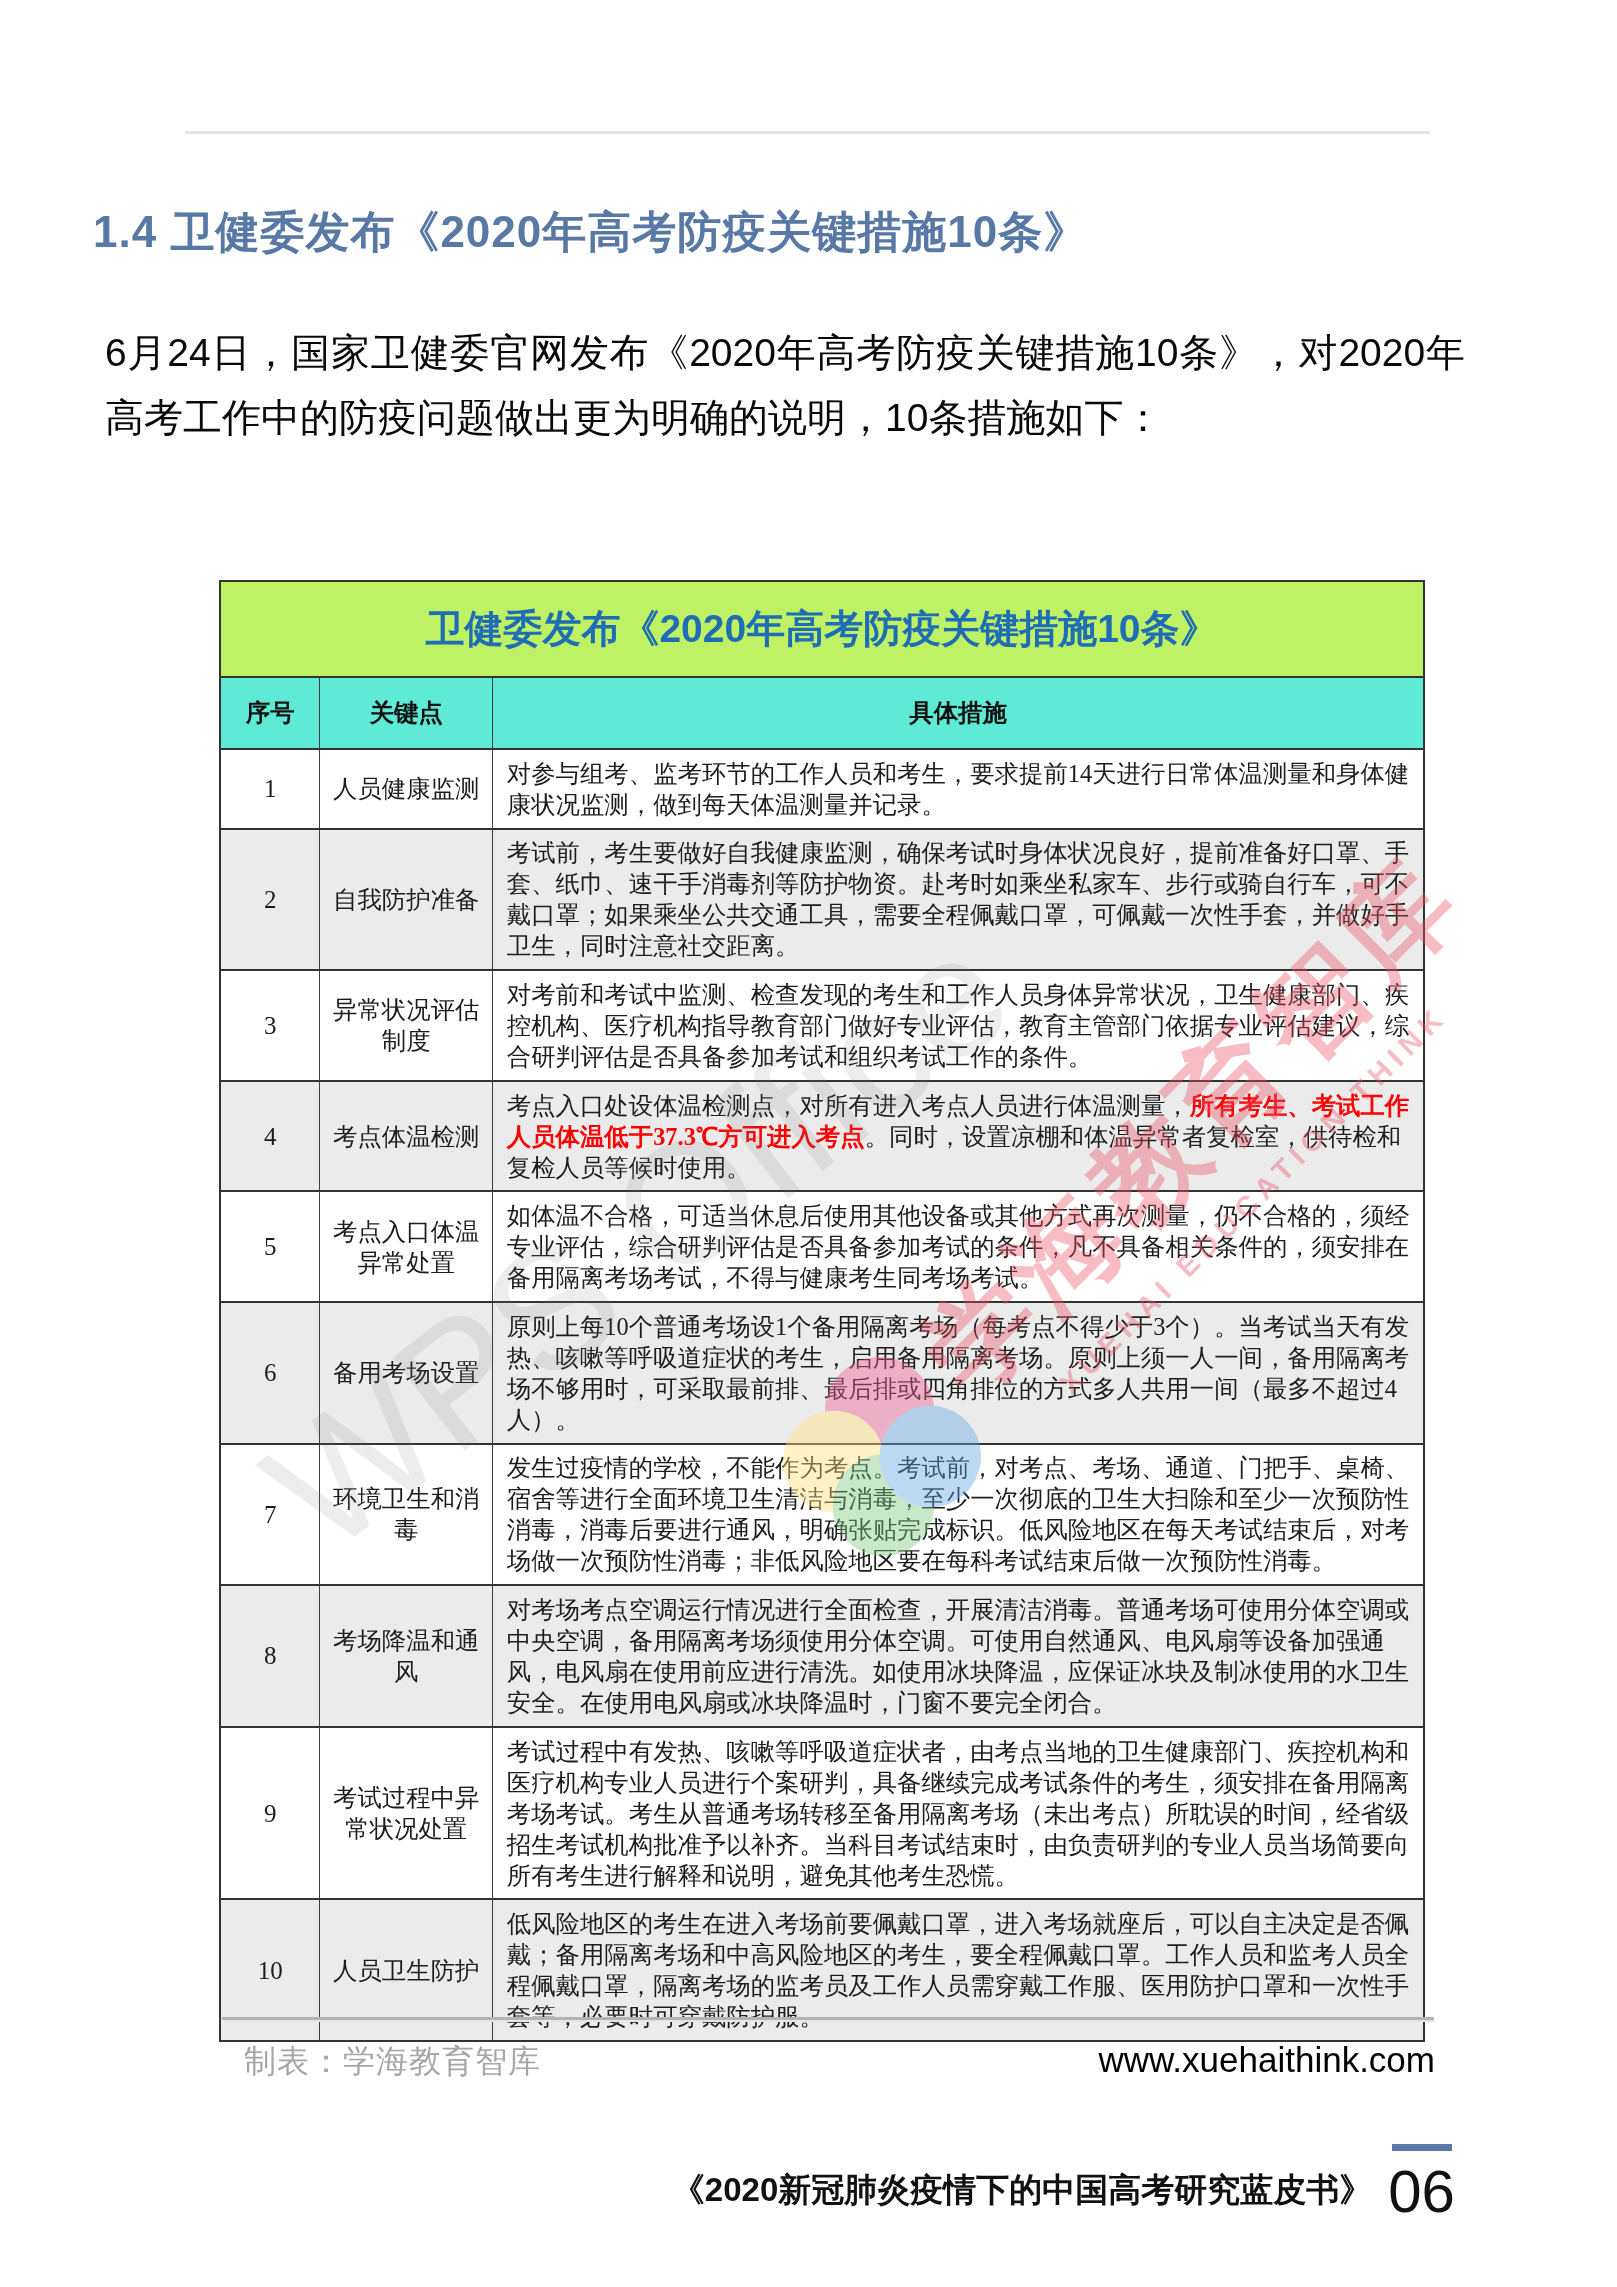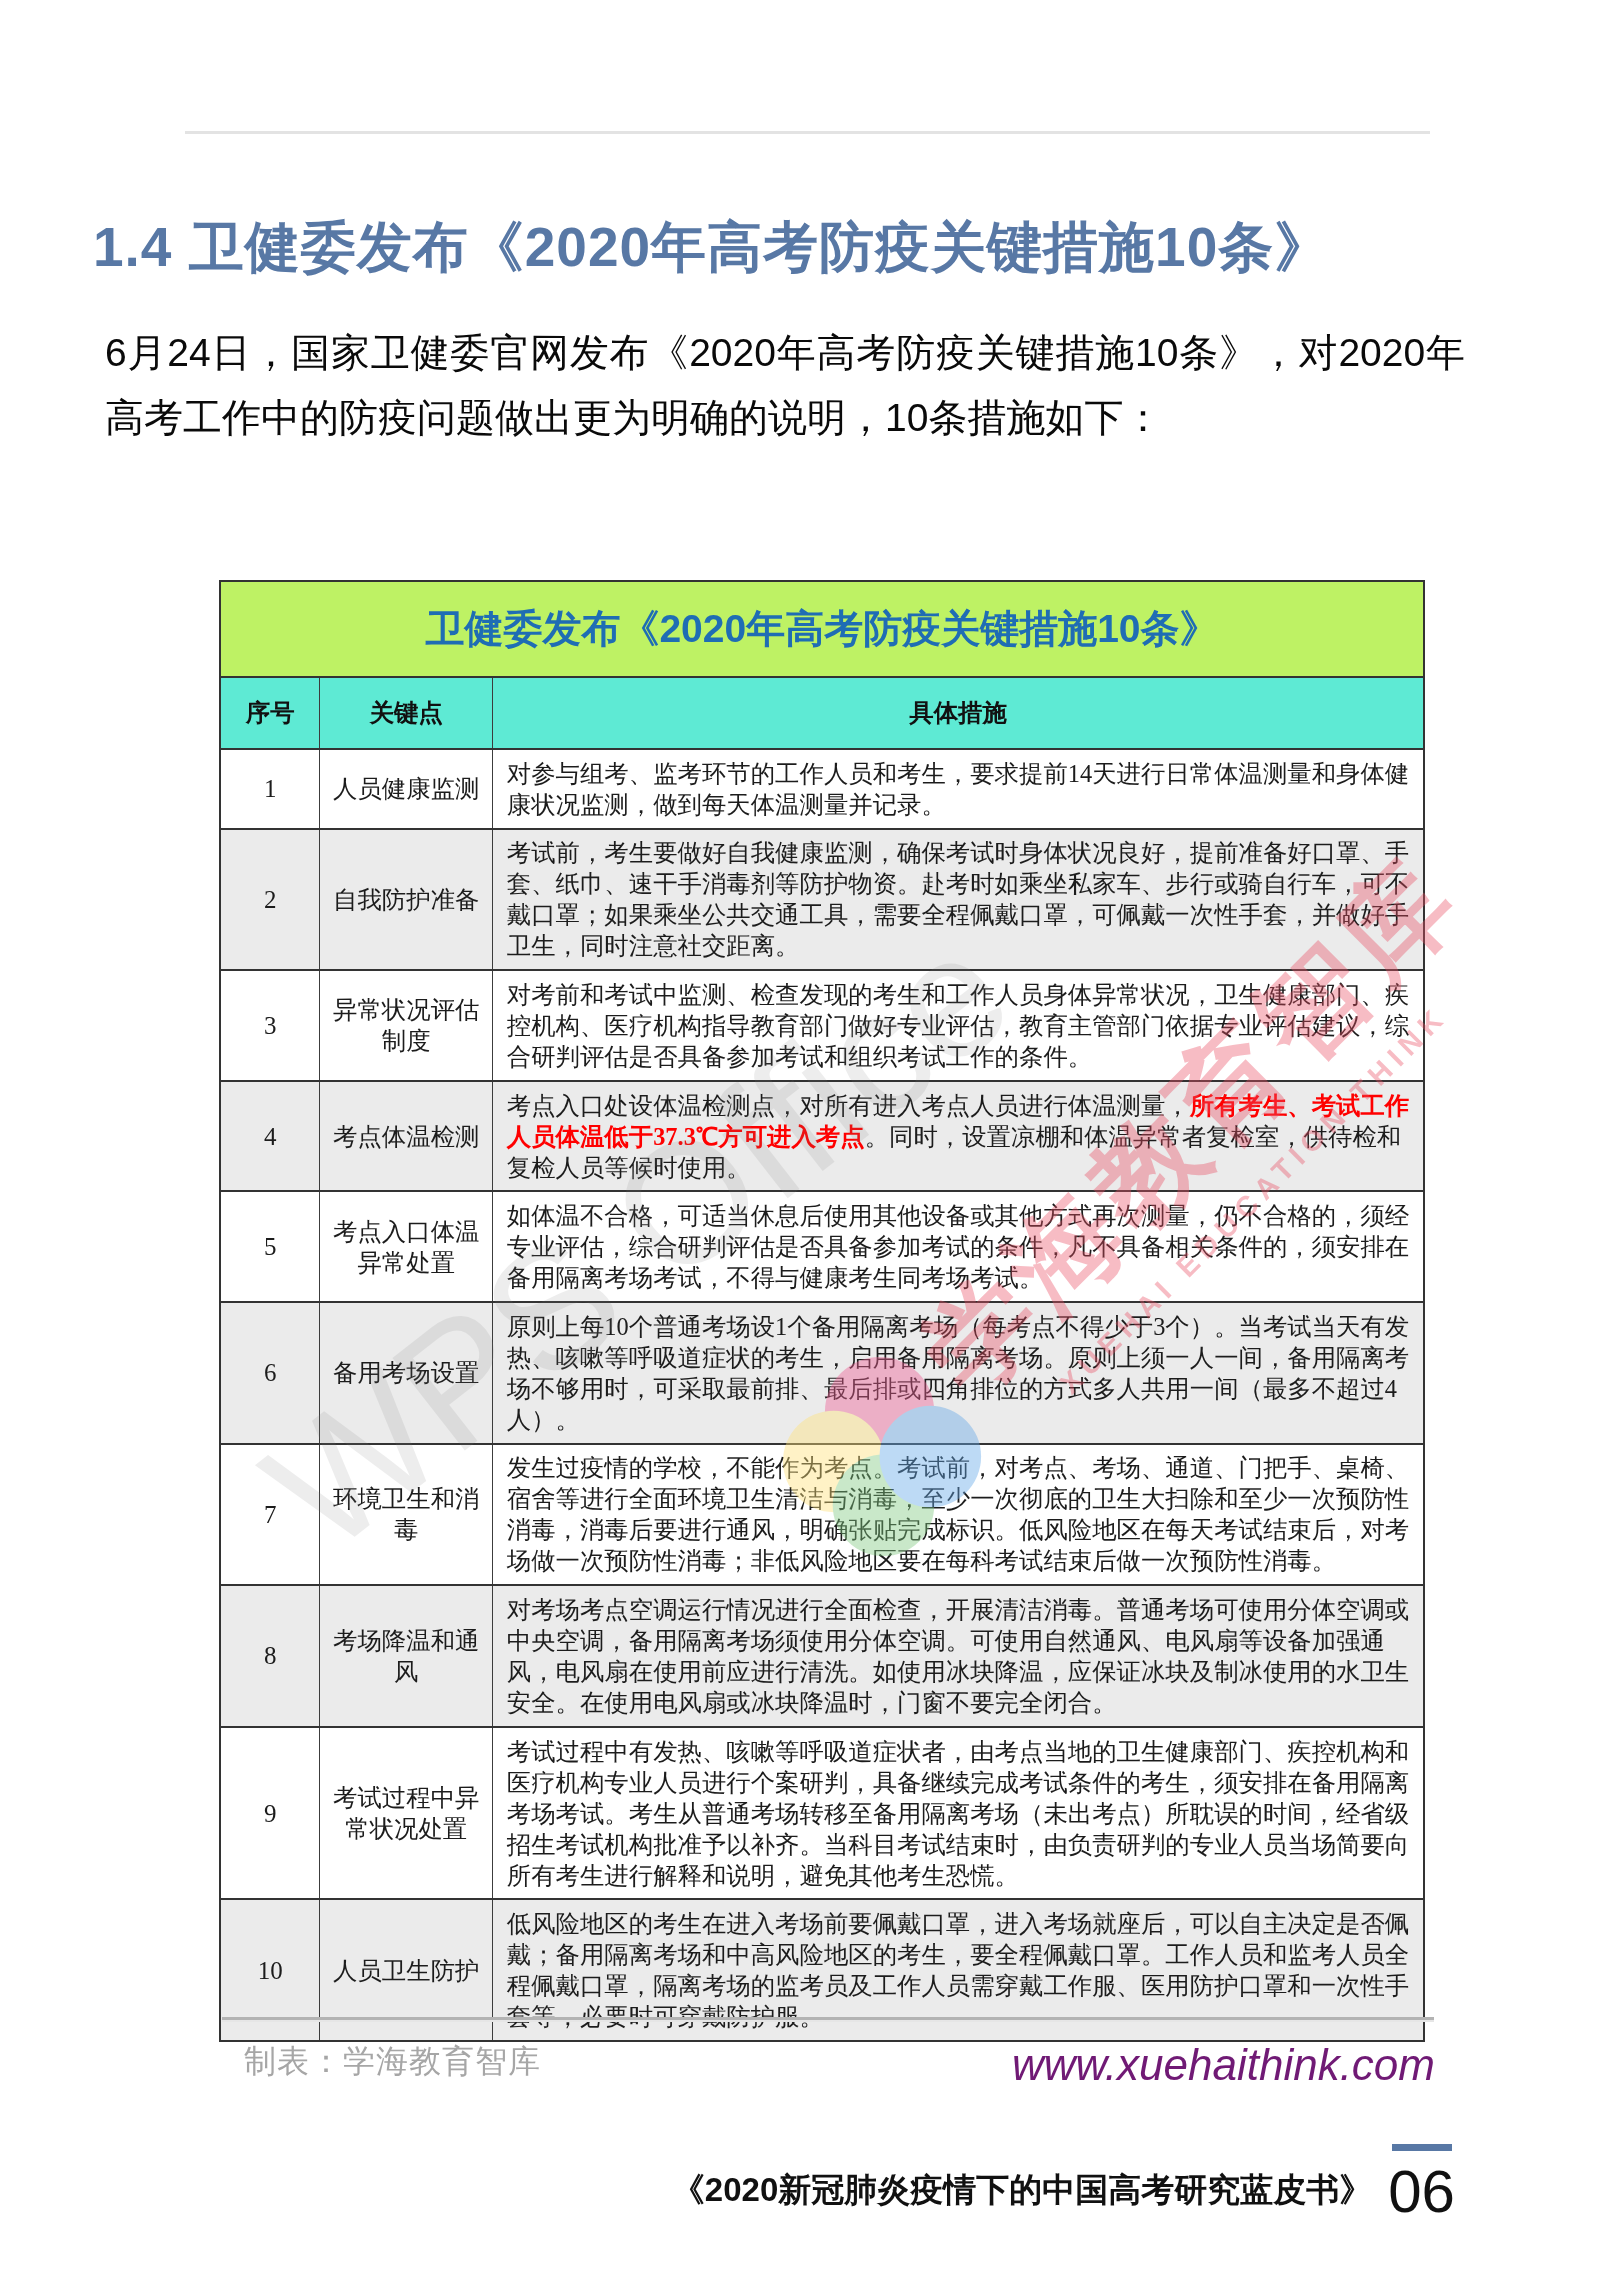--- a/index.html
+++ b/index.html
@@ -12,21 +12,21 @@
     font-family:"Liberation Sans", sans-serif;
   }
   
   .top-rule{
     position:absolute;left:185px;top:131px;width:1245px;height:2.9px;
     background:#e3e3e3;
   }
   
   .section-heading{
     position:absolute;left:93px;top:174px;width:1463px;
-    font-size:55px;font-weight:700;color:#5878a5;
+    font-size:44px;font-weight:700;color:#5878a5;
     letter-spacing:1px;white-space:nowrap;
   }
   
   .intro{
     position:absolute;left:105px;top:281px;width:1360px;
     font-size:39px;color:#0a0a0a;line-height:65px;
     font-weight:500;
     text-align:justify;
   }
   
@@ -70,21 +70,21 @@
   .table-foot-rule{
     position:absolute;left:222px;top:2017px;width:1212px;height:2.9px;
     background:#b3b3b3;border-bottom:2px solid #e6e6e6;
   }
   .source-note{
     position:absolute;left:244px;top:2040px;
     font-size:32px;color:#a6a6a6;letter-spacing:1px;
   }
   .source-url{
     position:absolute;top:2040px;right:183px;
-    font-size:44px;color:#701a75;font-style:italic;
+    font-size:35px;color:#000000;
   }
   
   .page-footer{
     position:absolute;top:2144px;right:163px;
     display:flex;align-items:flex-end;gap:16px;
   }
   .book-title{
     font-size:33px;font-weight:700;color:#111;
     padding-bottom:9.8px;white-space:nowrap;
   }

